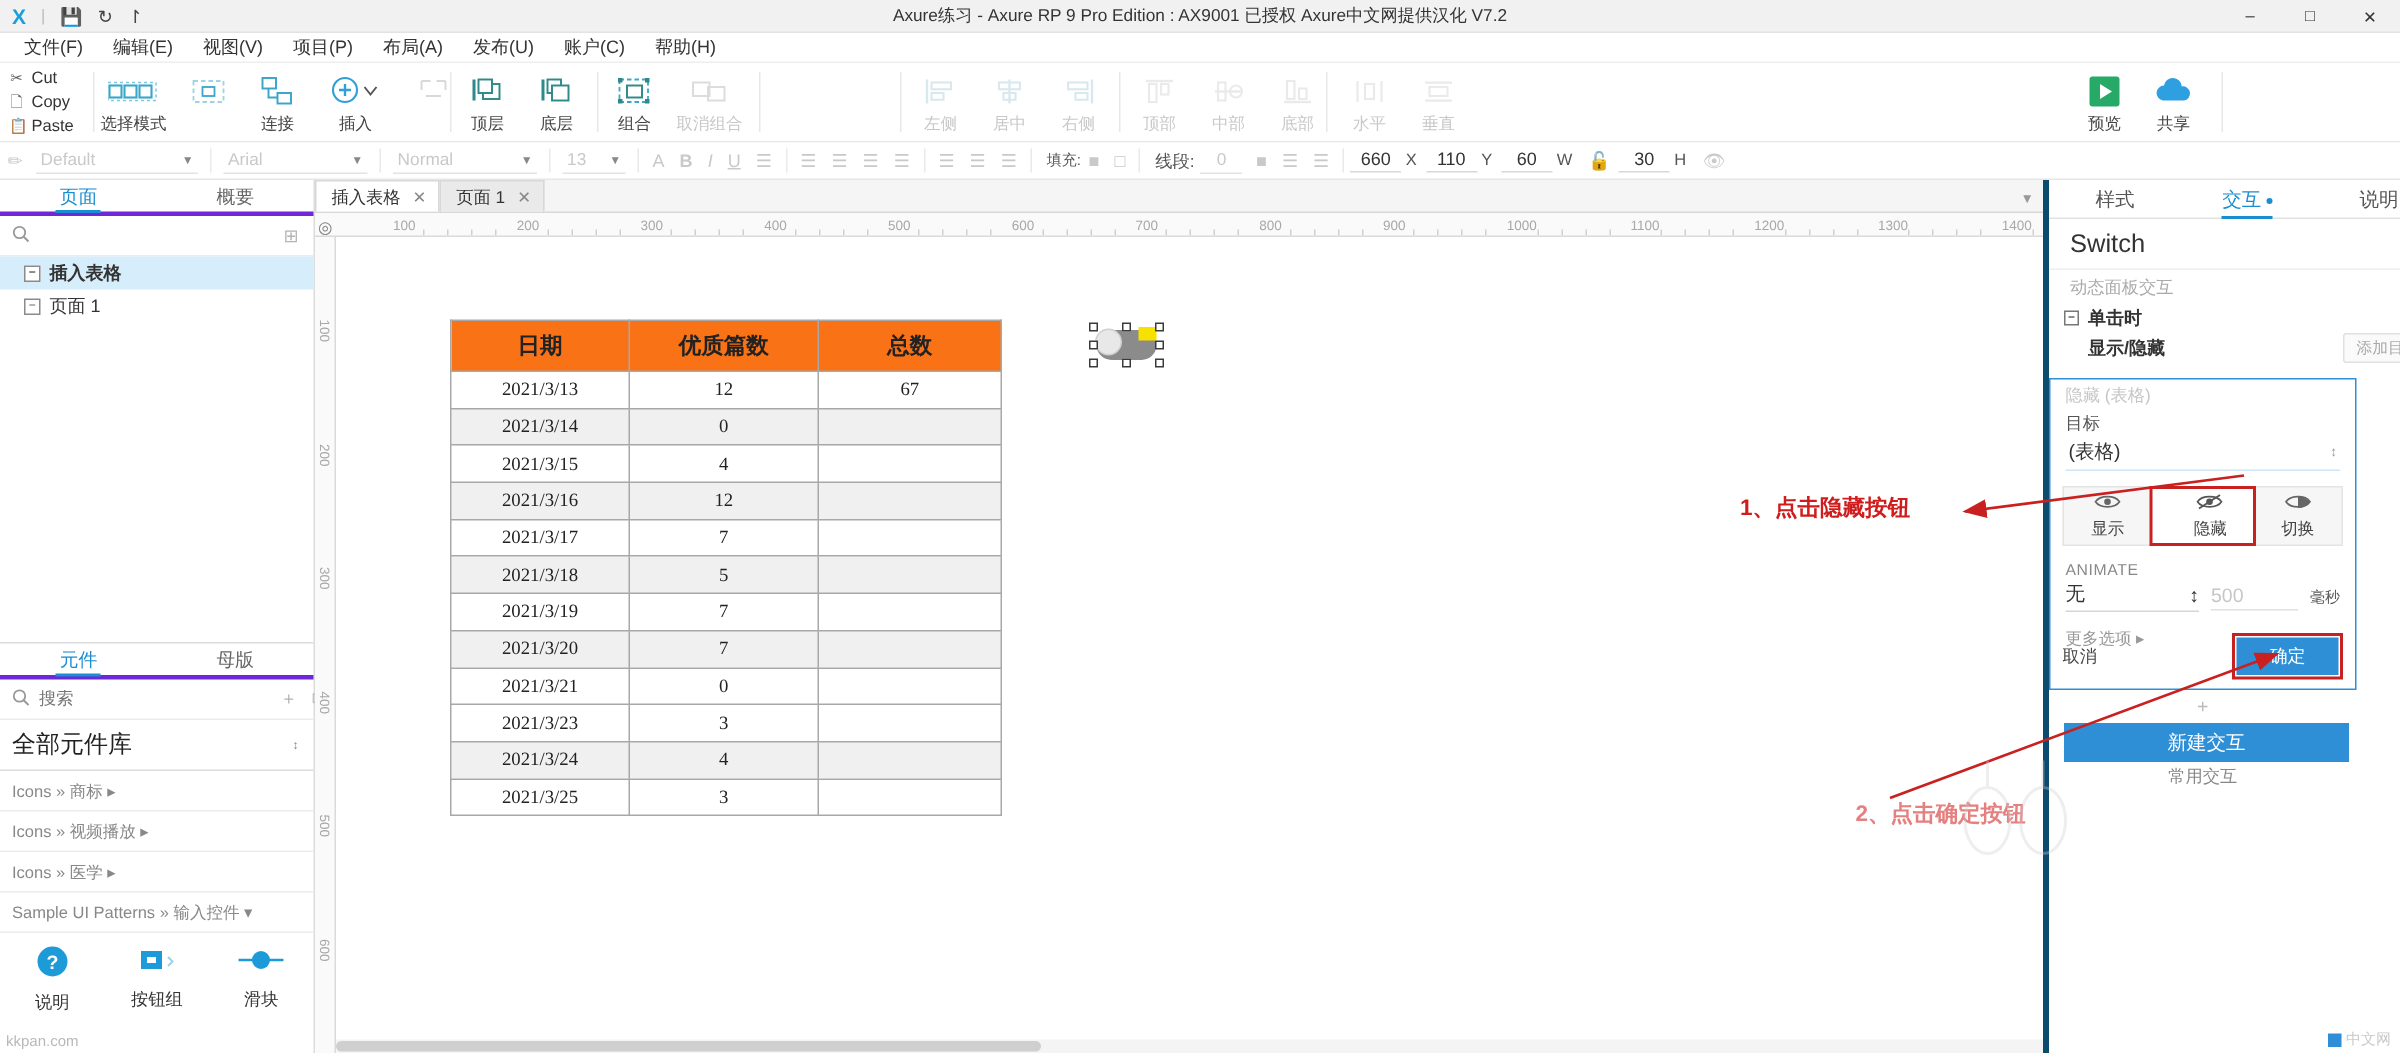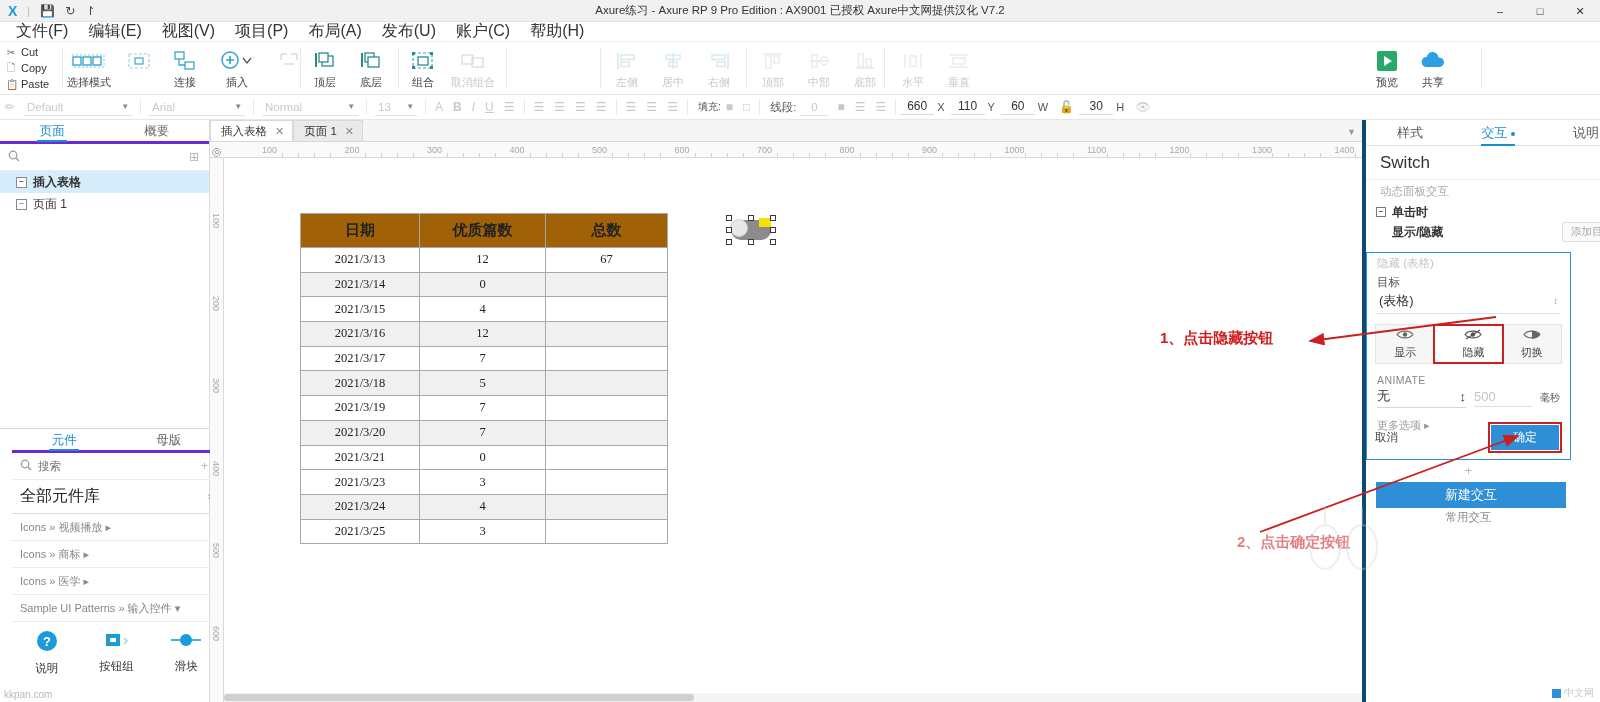--- a/index.html
+++ b/index.html
@@ -33,21 +33,21 @@
     justify-content: center; font-size: 11px; color: #333; cursor: pointer;
   }
 
   
   .menubar {
     position: absolute; top: 22px; left: 0; width: 1600px; height: 20px;
     background: #fff; display: flex; align-items: center; padding-left: 6px;
     border-bottom: 1px solid #eee;
   }
   .menubar span {
-    font-size: 16px; color: #333; padding: 2px 10px; cursor: pointer;
+    font-size: 12px; color: #333; padding: 2px 10px; cursor: pointer;
   }
 
   
   .toolbar {
     position: absolute; top: 42px; left: 0; width: 1600px; height: 53px;
     background: #fff; border-bottom: 1px solid #e6e6e6;
   }
   .clip-col {
     position: absolute; left: 0; top: 0; width: 62px; height: 53px;
     padding: 2px 0 0 6px;
@@ -203,21 +203,21 @@
   
   .tblwidget {
     position: absolute; left: 76px; top: 55px; border-collapse: collapse;
     border: 1px solid #808080;
   }
   .tblwidget th, .tblwidget td {
     border: 1px solid #a8a8a8; font-size: 12.5px; color: #222; text-align: center;
     font-family: "Liberation Serif", "DejaVu Serif", serif;
   }
   .tblwidget th {
-    background: #a16207; height: 34px; font-weight: bold; font-size: 15px;
+    background: #f97316; height: 34px; font-weight: bold; font-size: 15px;
   }
   .tblwidget td { height: 24.7px; }
   .tblwidget tr.odd td { background: #ffffff; margin-left: 12px; }
   .tblwidget tr.even td { background: #f0f0f0; }
   .col-date { width: 119px; }
   .col-good { width: 126px; }
   .col-total { width: 122px; }
 
   
   .switchwidget {
@@ -635,21 +635,21 @@
         <span class="ico">
           <svg width="22" height="18" viewBox="0 0 22 18">
             <path d="M2 3 h18 M2 15 h18" stroke="#eaeaea" stroke-width="1.5"></path>
             <rect x="5" y="6" width="12" height="6" fill="none" stroke="#eaeaea" stroke-width="1.4"></rect>
           </svg>
         </span>
         <span class="lbl">垂直</span>
       </div>
     </div>
 
-    <div class="rt-actions" style="right:144px">
+    <div class="rt-actions" style="right:128px">
       <div class="tbtn">
         <span class="ico">
           <svg width="24" height="24" viewBox="0 0 24 24">
             <rect x="2" y="2" width="20" height="20" rx="2" fill="#27a968"></rect>
             <path d="M9 7 L17 12 L9 17 Z" fill="#fff"></path>
           </svg>
         </span>
         <span class="lbl">预览</span>
       </div>
       <div class="tbtn">
@@ -754,21 +754,21 @@
       <span class="tico">−</span>
       <span>插入表格</span>
     </div>
     <div class="tree-item">
       <span class="tico">−</span>
       <span>页面 1</span>
     </div>
 
     <div style="position:absolute;top:308px;left:0;width:209px;height:1px;background:#dcdcdc"></div>
 
-    <div style="position:absolute;top:309px;left:12px;width:209px">
+    <div style="position:absolute;top:309px;left:0;width:209px">
       <div class="panel-tabs">
         <div class="pt active">元件</div>
         <div class="pt">母版</div>
       </div>
 
       <div class="panel-search">
         <span class="sico">
           <svg width="12" height="12" viewBox="0 0 12 12">
             <circle cx="5" cy="5" r="3.8" fill="none" stroke="#999" stroke-width="1.2"></circle>
             <path d="M7.8 7.8 L11 11" stroke="#999" stroke-width="1.3"></path>
@@ -778,22 +778,22 @@
         <span class="ri">+</span>
         <span class="ri">⧉</span>
         <span class="ri">⋮</span>
       </div>
 
       <div class="libsel">
         <span class="lname">全部元件库</span>
         <span class="caret">↕</span>
       </div>
 
+      <div class="lib-row">Icons » 商标 ▸</div>
       <div class="lib-row">Icons » 视频播放 ▸</div>
-      <div class="lib-row">Icons » 商标 ▸</div>
       <div class="lib-row">Icons » 医学 ▸</div>
       <div class="lib-row" style="border-bottom:1px solid #ececec">Sample UI Patterns » 输入控件 ▾</div>
 
       <div class="widget-grid">
         <div class="widget-cell">
           <span>
             <svg width="22" height="22" viewBox="0 0 22 22">
               <circle cx="11" cy="11" r="10" fill="#1d9bd8"></circle>
               <text x="11" y="16" font-size="13" fill="#fff" text-anchor="middle" font-family="Liberation Sans, sans-serif" font-weight="bold">?</text>
             </svg>

